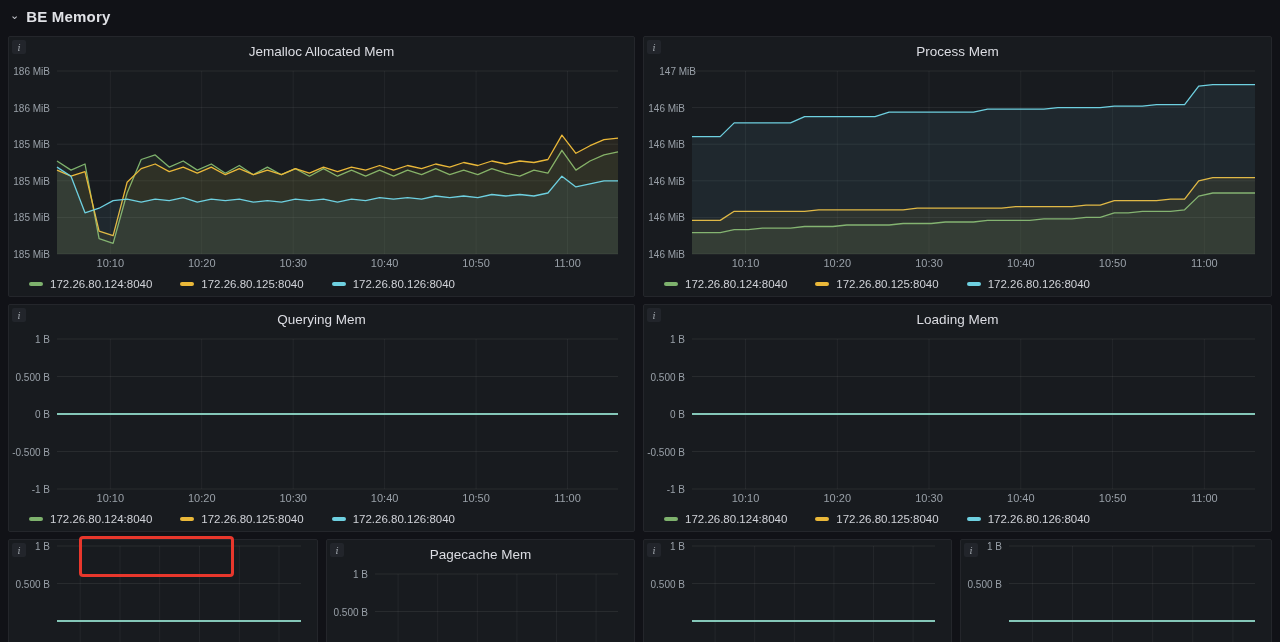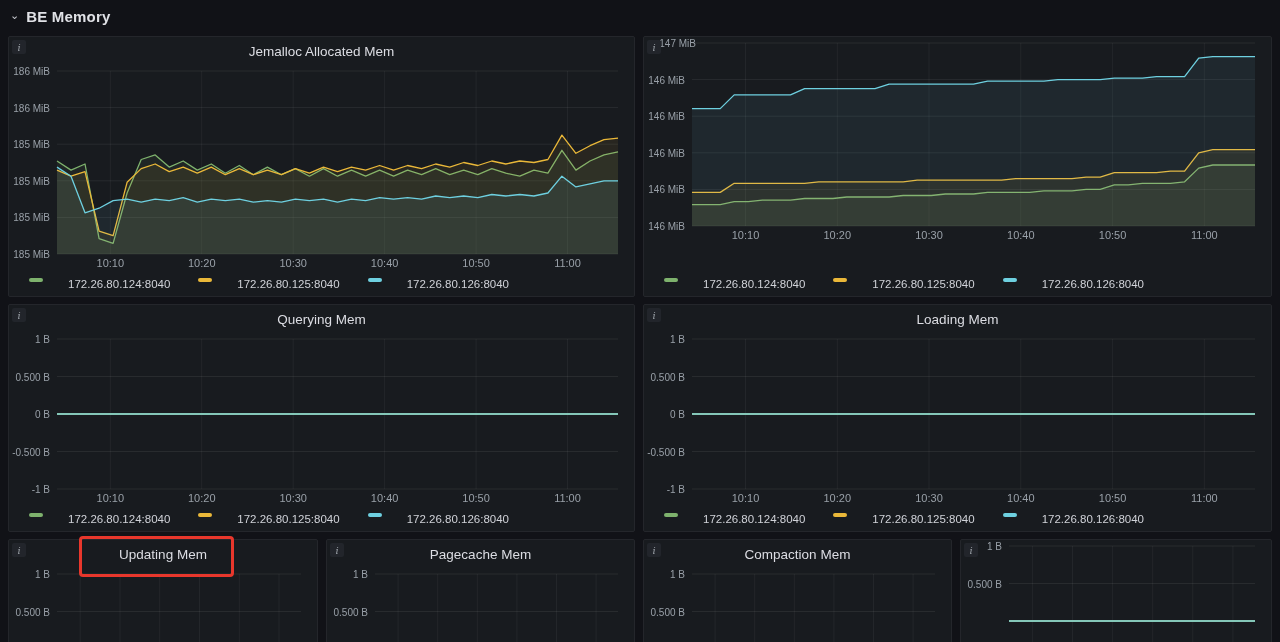--- a/index.html
+++ b/index.html
@@ -21,21 +21,21 @@
   }
   .panel-header{height:28px;display:flex;align-items:center;justify-content:center;flex:0 0 auto;}
   .panel-title{font-size:13.5px;font-weight:500;color:#dcdde3;cursor:pointer;}
   .info-corner{
     position:absolute;left:3px;top:3px;width:14px;height:14px;background:#22252b;color:#9aa0a6;
     font-size:10px;font-style:italic;display:flex;align-items:center;justify-content:center;
     border-radius:2px;cursor:pointer;font-family:"DejaVu Serif", serif;z-index:3;
   }
   .chart-area{flex:1 1 auto;position:relative;margin:0 6px 0 2px;}
   .legend{flex:0 0 24px;display:flex;align-items:center;gap:28px;padding-left:20px;overflow:hidden;}
-  .legend-item{display:flex;gap:25px;cursor:pointer;}
+  .legend-item{display:flex;align-items:center;gap:7px;cursor:pointer;}
   .legend-marker{width:14px;height:4px;border-radius:2px;display:inline-block;background:#888;}
   .legend-label{font-size:11.5px;color:#d0d2d8;}
   .y-label{position:absolute;font-size:10px;color:#99a0a8;text-align:right;transform:translateY(-50%);white-space:nowrap;}
   .x-label{position:absolute;font-size:11px;color:#99a0a8;text-align:right;transform:translateX(-50%);white-space:nowrap;}
   .annotation-box{
     position:absolute;border:3px solid #e8372c;border-radius:4px;z-index:20;pointer-events:none;
     background:transparent;
   }
   svg{display:block;}
 </style>
@@ -97,20 +97,23 @@
       </span>
     <span class="legend-item">
         <span class="legend-marker" style="background: rgb(110, 208, 224);"></span>
         <span class="legend-label">172.26.80.126:8040</span>
       </span>
   </div>
 </section>
 
 <section class="panel" style="left:643px;top:36px;width:629px;height:261px">
   <div class="info-corner">i</div>
+  <div class="panel-header">
+    <span class="panel-title">Process Mem</span>
+  </div>
   <div class="chart-area">
       <svg width="619" height="207" style="position:absolute;left:0;top:0">
         <line x1="46" y1="6.0" x2="609" y2="6.0" stroke="rgba(255,255,255,0.07)" stroke-width="1"></line>
         <line x1="46" y1="42.6" x2="609" y2="42.6" stroke="rgba(255,255,255,0.07)" stroke-width="1"></line>
         <line x1="46" y1="79.2" x2="609" y2="79.2" stroke="rgba(255,255,255,0.07)" stroke-width="1"></line>
         <line x1="46" y1="115.8" x2="609" y2="115.8" stroke="rgba(255,255,255,0.07)" stroke-width="1"></line>
         <line x1="46" y1="152.4" x2="609" y2="152.4" stroke="rgba(255,255,255,0.07)" stroke-width="1"></line>
         <line x1="46" y1="189.0" x2="609" y2="189.0" stroke="rgba(255,255,255,0.07)" stroke-width="1"></line>
         <line x1="99.5" y1="6" x2="99.5" y2="189" stroke="rgba(255,255,255,0.05)" stroke-width="1"></line>
         <line x1="191.3" y1="6" x2="191.3" y2="189" stroke="rgba(255,255,255,0.05)" stroke-width="1"></line>
@@ -249,23 +252,20 @@
       </span>
     <span class="legend-item">
         <span class="legend-marker" style="background: rgb(110, 208, 224);"></span>
         <span class="legend-label">172.26.80.126:8040</span>
       </span>
   </div>
 </section>
 
 <section class="panel" style="left:8px;top:539px;width:310px;height:228px">
   <div class="info-corner">i</div>
-  <div class="panel-header">
-    <span class="panel-title">Updating Mem</span>
-  </div>
   <div class="chart-area">
       <svg width="300" height="174" style="position:absolute;left:0;top:0">
         <line x1="46" y1="6.0" x2="290" y2="6.0" stroke="rgba(255,255,255,0.07)" stroke-width="1"></line>
         <line x1="46" y1="43.5" x2="290" y2="43.5" stroke="rgba(255,255,255,0.07)" stroke-width="1"></line>
         <line x1="46" y1="81.0" x2="290" y2="81.0" stroke="rgba(255,255,255,0.07)" stroke-width="1"></line>
         <line x1="46" y1="118.5" x2="290" y2="118.5" stroke="rgba(255,255,255,0.07)" stroke-width="1"></line>
         <line x1="46" y1="156.0" x2="290" y2="156.0" stroke="rgba(255,255,255,0.07)" stroke-width="1"></line>
         <line x1="69.2" y1="6" x2="69.2" y2="156" stroke="rgba(255,255,255,0.05)" stroke-width="1"></line>
         <line x1="109.0" y1="6" x2="109.0" y2="156" stroke="rgba(255,255,255,0.05)" stroke-width="1"></line>
         <line x1="148.7" y1="6" x2="148.7" y2="156" stroke="rgba(255,255,255,0.05)" stroke-width="1"></line>
@@ -305,23 +305,20 @@
         <path d="M46.0 81.0 L167.5 81.0 L289.0 81.0" fill="none" stroke="#6ED0E0" stroke-width="1.3" stroke-linejoin="round"></path>
       </svg>
       <div class="y-label" style="left: 0px; width: 39px; top: 6px;">1 B</div>
       <div class="y-label" style="left: 0px; width: 39px; top: 43.5px;">0.500 B</div>
     </div>
 
 </section>
 
 <section class="panel" style="left:643px;top:539px;width:309px;height:228px">
   <div class="info-corner">i</div>
-  <div class="panel-header">
-    <span class="panel-title">Compaction Mem</span>
-  </div>
   <div class="chart-area">
       <svg width="299" height="174" style="position:absolute;left:0;top:0">
         <line x1="46" y1="6.0" x2="289" y2="6.0" stroke="rgba(255,255,255,0.07)" stroke-width="1"></line>
         <line x1="46" y1="43.5" x2="289" y2="43.5" stroke="rgba(255,255,255,0.07)" stroke-width="1"></line>
         <line x1="46" y1="81.0" x2="289" y2="81.0" stroke="rgba(255,255,255,0.07)" stroke-width="1"></line>
         <line x1="46" y1="118.5" x2="289" y2="118.5" stroke="rgba(255,255,255,0.07)" stroke-width="1"></line>
         <line x1="46" y1="156.0" x2="289" y2="156.0" stroke="rgba(255,255,255,0.07)" stroke-width="1"></line>
         <line x1="69.1" y1="6" x2="69.1" y2="156" stroke="rgba(255,255,255,0.05)" stroke-width="1"></line>
         <line x1="108.7" y1="6" x2="108.7" y2="156" stroke="rgba(255,255,255,0.05)" stroke-width="1"></line>
         <line x1="148.3" y1="6" x2="148.3" y2="156" stroke="rgba(255,255,255,0.05)" stroke-width="1"></line>

